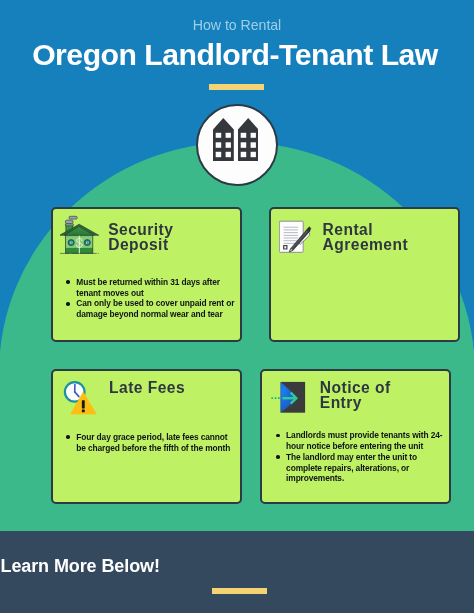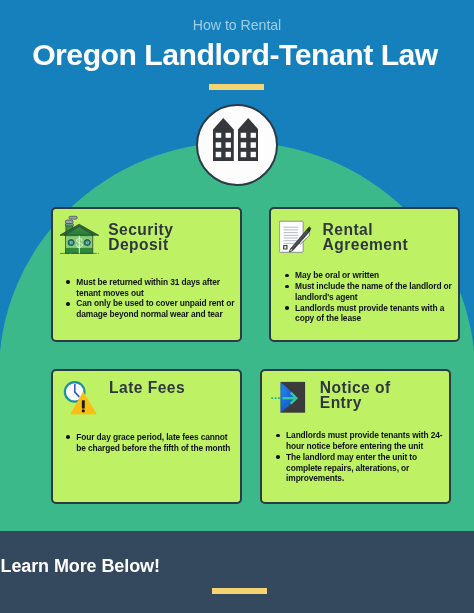--- a/index.html
+++ b/index.html
@@ -157,25 +157,20 @@
         <path d="M10.3 38.8 L11.9 35.2 L28.0 16.2 L30.6 18.6 L14.1 37.3 Z" fill="#3a3d42" stroke="#23262a" stroke-width="0.5" stroke-linejoin="round"></path>
 
         <path d="M12.2 35.9 L27.9 17.6 L28.9 18.5 L13.1 36.8 Z" fill="#54585e"></path>
 
         <path d="M10.3 38.8 L11.9 35.2 L14.1 37.3 Z" fill="#d9cb93" stroke="#23262a" stroke-width="0.5" stroke-linejoin="round"></path>
 
         <path d="M28.0 16.2 L30.2 13.8 L31.9 15.3 L30.6 18.6 Z" fill="#2c2f33" stroke="#23262a" stroke-width="0.5" stroke-linejoin="round"></path>
       </svg>
     </div>
     <div class="ctitle" style="left:51.6px;top:12.7px;width:105px">Rental Agreement</div>
-    <ul class="bullets" style="left:14.5px;top:61.1px;width:174px">
-      <li>May be oral or written</li>
-      <li>Must include the name of the landlord or landlord's agent</li>
-      <li>Landlords must provide tenants with a copy of the lease</li>
-    </ul>
   </div>
 
   <div class="card c3">
     <div class="cicon" style="left:7.3px;top:3.8px">
       <svg width="38" height="40" viewBox="0 0 38 40">
 
         <circle cx="14.7" cy="16.9" r="9.8" fill="#fdfdfd"></circle>
         <circle cx="14.7" cy="16.9" r="9.8" fill="none" stroke="#1a91a6" stroke-width="2.2"></circle>
 
         <g stroke="#3a5bc7" stroke-width="1.6" stroke-linecap="round" fill="none">

